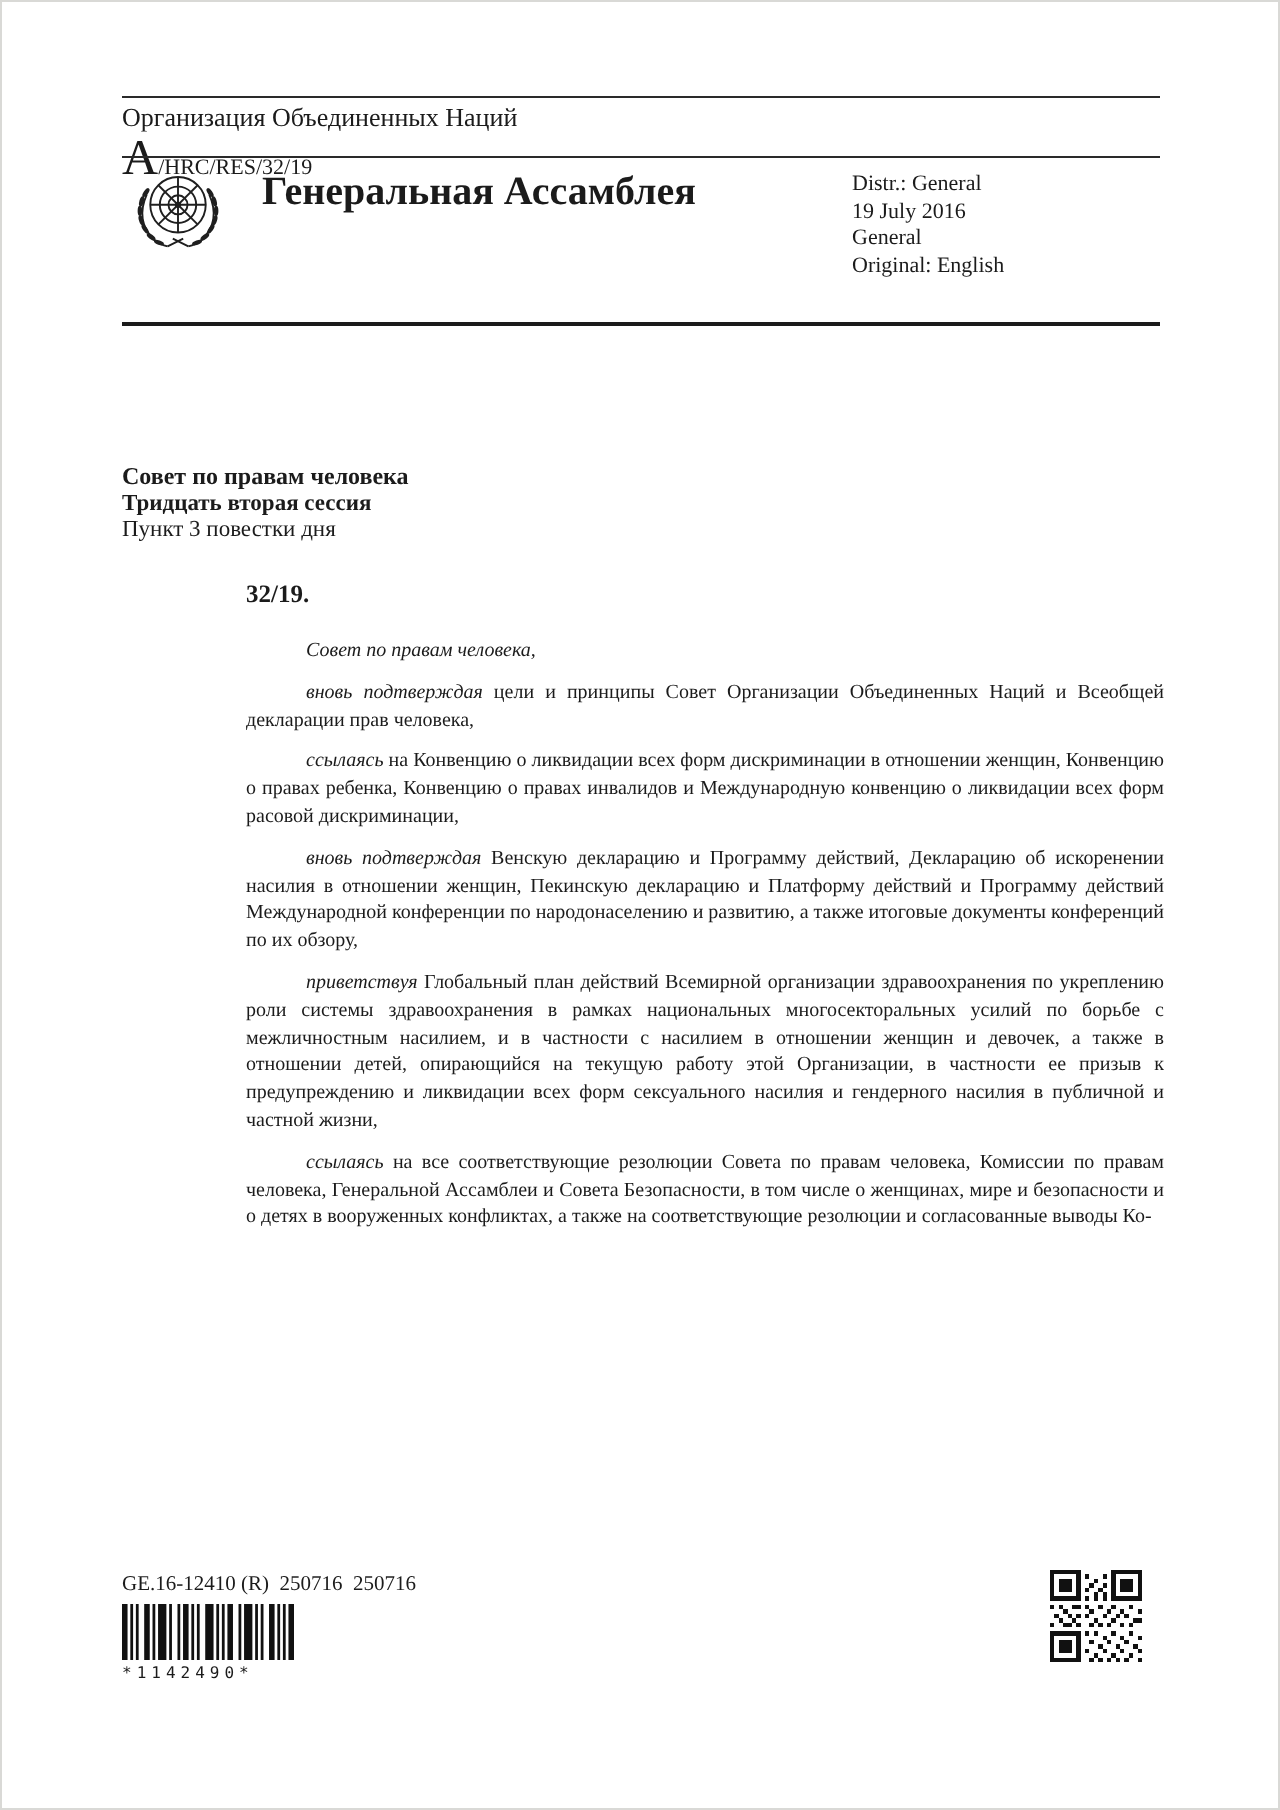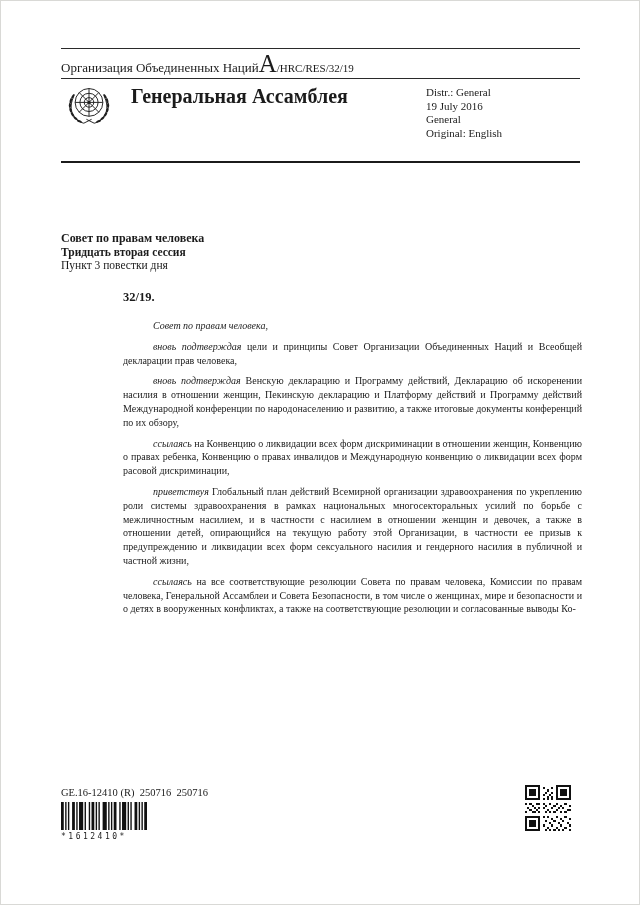--- a/index.html
+++ b/index.html
@@ -13,21 +13,21 @@
     color:#1b1b1b;
     overflow:hidden;
   }
   .rule { position:absolute; left:60px; right:59px; border-top:1px solid #2a2a2a; }
   .rule-top  { top:47px; }
   .rule-mid  { top:77px; }
   .rule-heavy{ top:160px; border-top:2px solid #1b1b1b; }
 
   .masthead {
     position:absolute; left:60px; right:59px; top:50px;
-    display:flex; justify-content:flex-start; align-items:baseline;
+    display:flex; justify-content:space-between; align-items:baseline;flex-direction:column;
   }
   .org-name { font-size:13px; }
   .doc-symbol { display:flex; align-items:baseline; }
   .big-a { font-size:25px; line-height:1; }
   .symbol-rest { font-size:11px; }
 
   .emblem { position:absolute; left:62px; top:78px; width:52px; height:52px; }
   .assembly-title { position:absolute; left:130px; top:84px; font-size:20px; font-weight:bold; white-space:nowrap; }
   .distr-block { position:absolute; left:425px; top:85px; font-size:11px; line-height:13.5px; }
 
@@ -119,22 +119,22 @@
   </div>
 
   <div class="content">
 
     <div class="res-item">
       <span class="res-num">32/19.</span>
     </div>
 
     <p class="body-para"><span class="lead">Совет по правам человека,</span><span></span></p>
     <p class="body-para"><span class="lead">вновь подтверждая</span><span> цели и принципы Совет Организации Объединенных Наций и Всеобщей декларации прав человека,</span></p>
+    <p class="body-para"><span class="lead">ссылаясь</span><span> на Конвенцию о ликвидации всех форм дискриминации в отношении женщин, Конвенцию о правах ребенка, Конвенцию о правах инвалидов и Международную конвенцию о ликвидации всех форм расовой дискриминации,</span></p>
     <p class="body-para"><span class="lead">вновь подтверждая</span><span> Венскую декларацию и Программу действий, Декларацию об искоренении насилия в отношении женщин, Пекинскую декларацию и Платформу действий и Программу действий Международной конференции по народонаселению и развитию, а также итоговые документы конференций по их обзору,</span></p>
-    <p class="body-para"><span class="lead">ссылаясь</span><span> на Конвенцию о ликвидации всех форм дискриминации в отношении женщин, Конвенцию о правах ребенка, Конвенцию о правах инвалидов и Международную конвенцию о ликвидации всех форм расовой дискриминации,</span></p>
     <p class="body-para"><span class="lead">приветствуя</span><span> Глобальный план действий Всемирной организации здравоохранения по укреплению роли системы здравоохранения в рамках национальных многосекторальных усилий по борьбе с межличностным насилием, и в частности с насилием в отношении женщин и девочек, а также в отношении детей, опирающийся на текущую работу этой Организации, в частности ее призыв к предупреждению и ликвидации всех форм сексуального насилия и гендерного насилия в публичной и частной жизни,</span></p>
     <p class="body-para"><span class="lead">ссылаясь</span><span> на все соответствующие резолюции Совета по правам человека, Комиссии по правам человека, Генеральной Ассамблеи и Совета Безопасности, в том числе о женщинах, мире и безопасности и о детях в вооруженных конфликтах, а также на соответствующие резолюции и согласованные выводы Ко-</span></p>
   </div>
 
   <div class="ge-line">GE.16-12410 (R)  250716  250716</div>
 
   <div class="barcode-wrap">
     <svg class="barcode-svg" width="86" height="28" viewBox="0 0 62 30" preserveAspectRatio="none">
       <g fill="#111">
         <rect x="0" y="0" width="2" height="30"></rect>
@@ -155,21 +155,21 @@
           <rect x="42" y="0" width="1" height="30"></rect>
         <rect x="44" y="0" width="3" height="30"></rect>
           <rect x="48" y="0" width="1" height="30"></rect>
         <rect x="50" y="0" width="1" height="30"></rect>
           <rect x="53" y="0" width="2" height="30"></rect>
         <rect x="56" y="0" width="1" height="30"></rect>
           <rect x="58" y="0" width="1" height="30"></rect>
         <rect x="60" y="0" width="2" height="30"></rect>
       </g>
     </svg>
-    <div class="barcode-text">*1612410*</div>
+    <div class="barcode-text">*1142490*</div>
   </div>
 
   <div class="qr">
     <svg width="46" height="46" viewBox="0 0 21 21" shape-rendering="crispEdges">
       <rect width="21" height="21" fill="#fff"></rect>
       <g fill="#111">
         <path fill-rule="evenodd" d="M0 0h7v7H0zM1 1v5h5V1zM2 2h3v3H2z"></path>
         <path fill-rule="evenodd" d="M14 0h7v7h-7zM15 1v5h5V1zM16 2h3v3h-3z"></path>
         <path fill-rule="evenodd" d="M0 14h7v7H0zM1 15v5h5v-5zM2 16h3v3H2z"></path>
         <path d="M8 6h1v1H8zM10 6h1v1h-1zM12 6h1v1h-1zM6 8h1v1H6zM6 10h1v1H6zM6 12h1v1H6z"></path>

